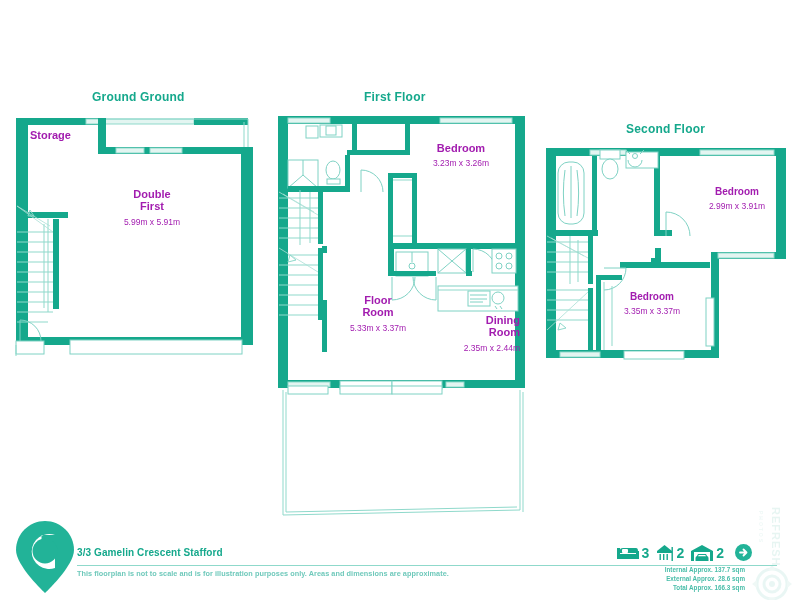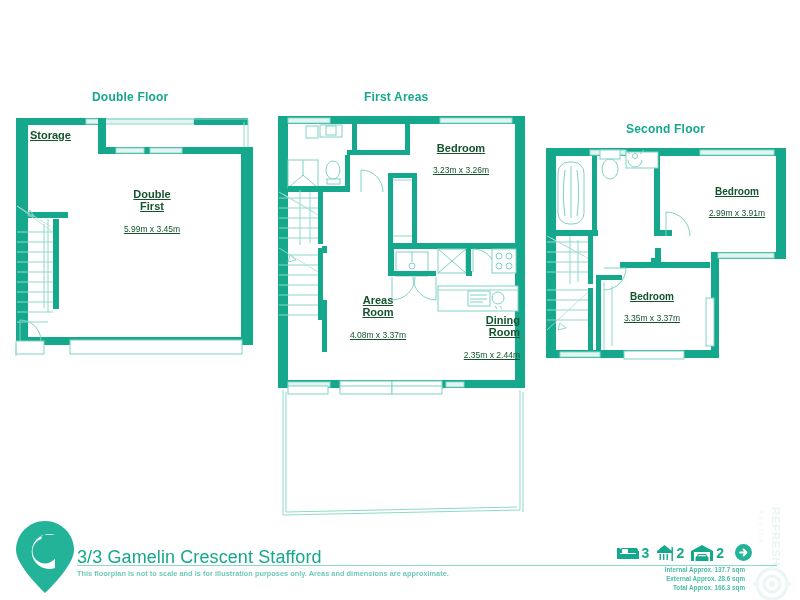--- a/index.html
+++ b/index.html
@@ -14,34 +14,34 @@
   .abs{position:absolute;}
 
   
   .floor-title{
     position:absolute;color:#15a88c;font-weight:bold;font-size:12px;
     letter-spacing:.2px;white-space:nowrap;
   }
 
   
   .room-label{
-    position:absolute;text-align:center;color:#14532d;
-    line-height:1.12;white-space:nowrap;text-decoration:underline;
+    position:absolute;text-align:center;color:#a21caf;
+    line-height:1.12;white-space:nowrap;
   }
   .room-label .nm{font-weight:bold;font-size:11px;display:block;}
-  .room-label .dm{font-weight:normal;font-size:8.5px;display:block;margin-top:12px;}
+  .room-label .dm{font-weight:normal;font-size:8.5px;display:block;margin-top:5px;}
   .room-label.small .nm{font-size:10px;}
 
   
   .footer-rule{
     position:absolute;left:77px;top:565px;width:700px;height:1px;background:#8fd9cb;
   }
   .addr{
     position:absolute;left:77px;top:547px;color:#15a88c;
-    font-weight:normal;font-size:18px;white-space:nowrap;letter-spacing:.1px;
+    font-weight:bold;font-size:10px;white-space:nowrap;letter-spacing:.1px;
   }
   .disclaimer{
     position:absolute;left:77px;top:569px;color:#6fc9bb;
     font-size:7.3px;white-space:nowrap;letter-spacing:.05px;font-weight:bold;
   }
   .sums{
     position:absolute;right:55px;top:565px;color:#49bda9;
     font-size:6.3px;text-align:right;line-height:1.45;font-weight:bold;
   }
   .icons{
@@ -316,43 +316,43 @@
       <path class="fx" d="M604 268 L626 268"></path>
       <path class="fx" d="M604 290 A22 22 0 0 0 626 268"></path>
 
       <rect class="w" x="651" y="258" width="8" height="6"></rect>
 
       <path class="tl" d="M604 282 L604 350"></path>
       <path class="tl" d="M612 286 L612 346"></path>
     </g>
   </svg>
 
-  <div class="floor-title" style="left:92px;top:90px;">Double Floor</div>
-  <div class="floor-title" style="left:364px;top:90px;">First Areas</div>
+  <div class="floor-title" style="left:92px;top:90px;">Ground Ground</div>
+  <div class="floor-title" style="left:364px;top:90px;">First Floor</div>
   <div class="floor-title" style="left:626px;top:122px;">Second Floor</div>
 
   <div class="room-label" style="left:30px;top:129px;text-align:left;">
     <span class="nm">Storage</span>
   </div>
 
   <div class="room-label" style="left:110px;top:188px;width:84px;">
     <span class="nm">Double</span>
     <span class="nm">First</span>
-    <span class="dm">5.99m x 3.45m</span>
+    <span class="dm">5.99m x 5.91m</span>
   </div>
 
   <div class="room-label" style="left:416px;top:142px;width:90px;">
     <span class="nm">Bedroom</span>
     <span class="dm">3.23m x 3.26m</span>
   </div>
 
   <div class="room-label" style="left:333px;top:294px;width:90px;">
-    <span class="nm">Areas</span>
+    <span class="nm">Floor</span>
     <span class="nm">Room</span>
-    <span class="dm">4.08m x 3.37m</span>
+    <span class="dm">5.33m x 3.37m</span>
   </div>
 
   <div class="room-label" style="left:430px;top:314px;width:90px;text-align:right;">
     <span class="nm">Dining</span>
     <span class="nm">Room</span>
     <span class="dm">2.35m x 2.44m</span>
   </div>
 
 
   <div class="room-label small" style="left:690px;top:186px;width:94px;">

